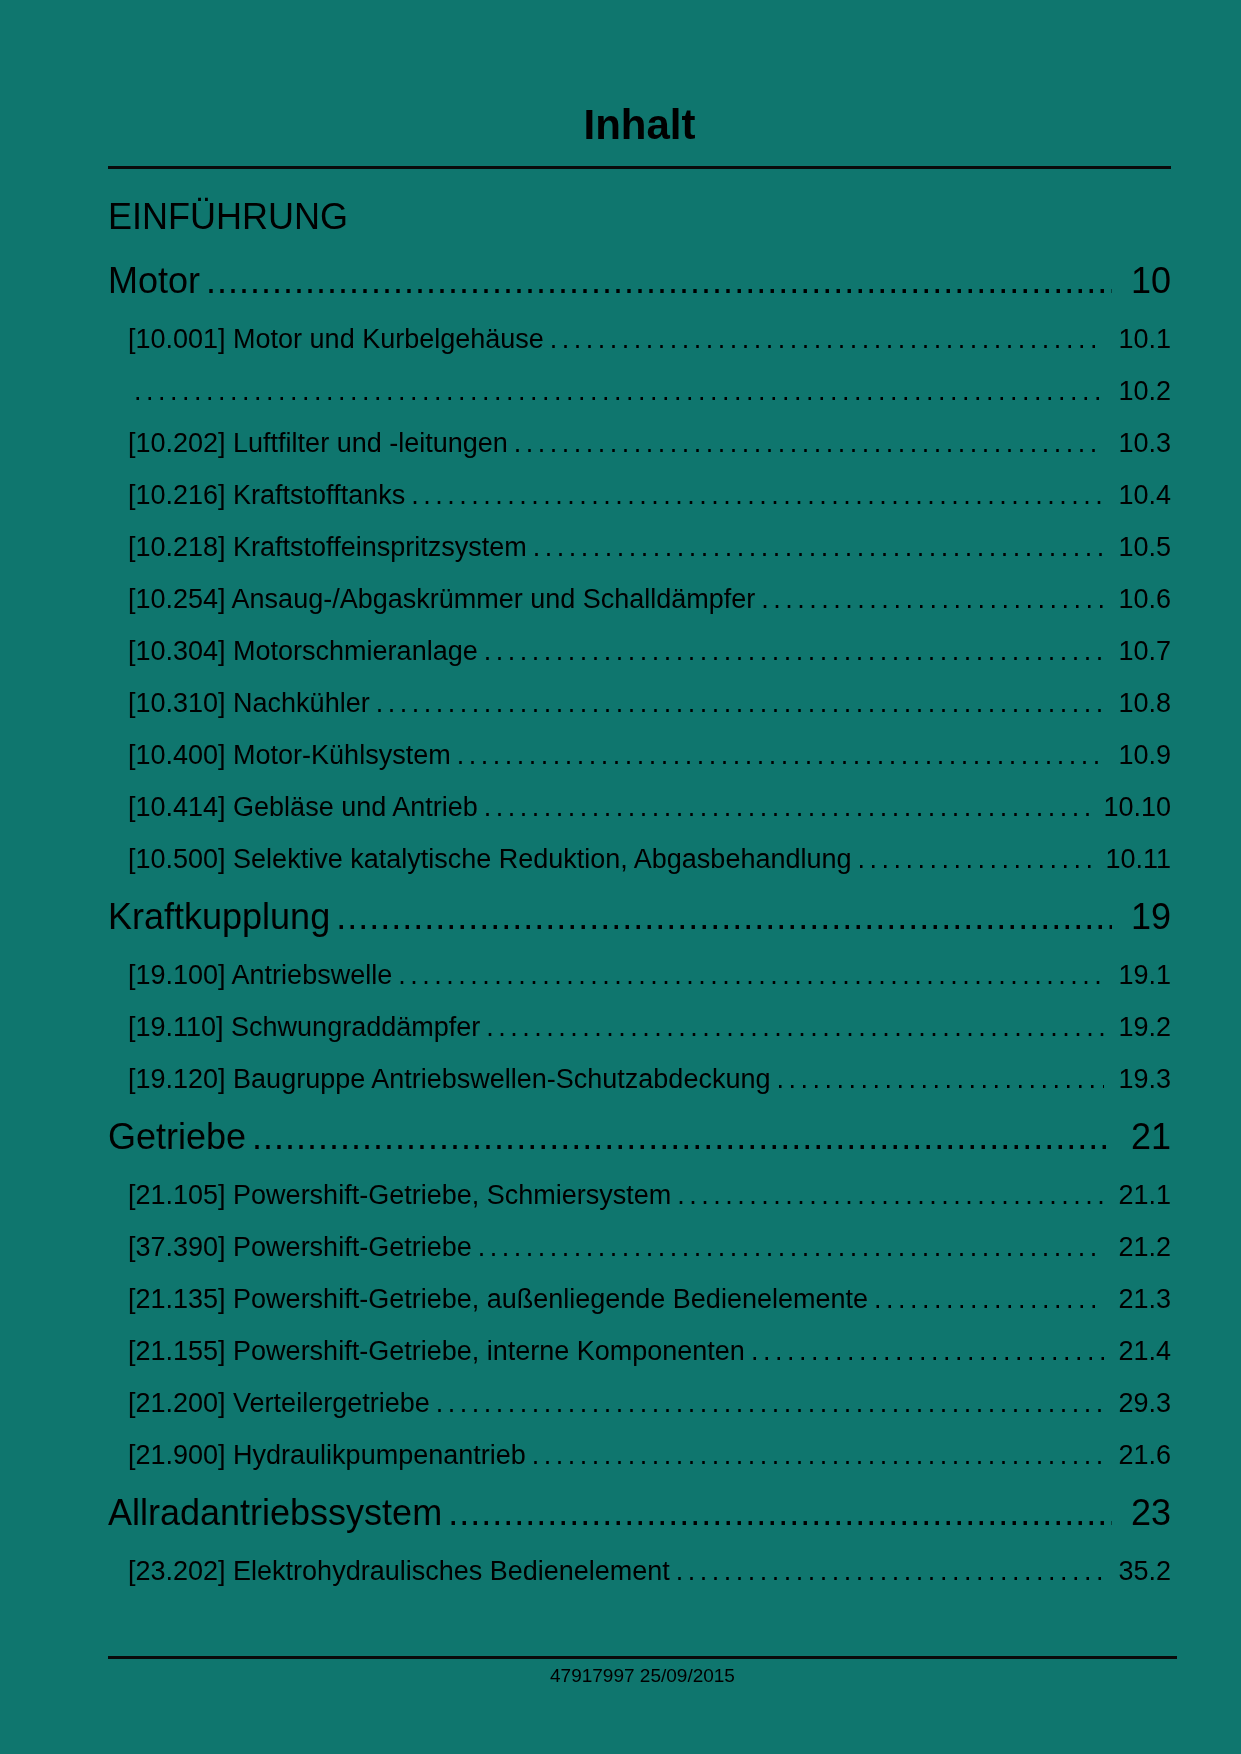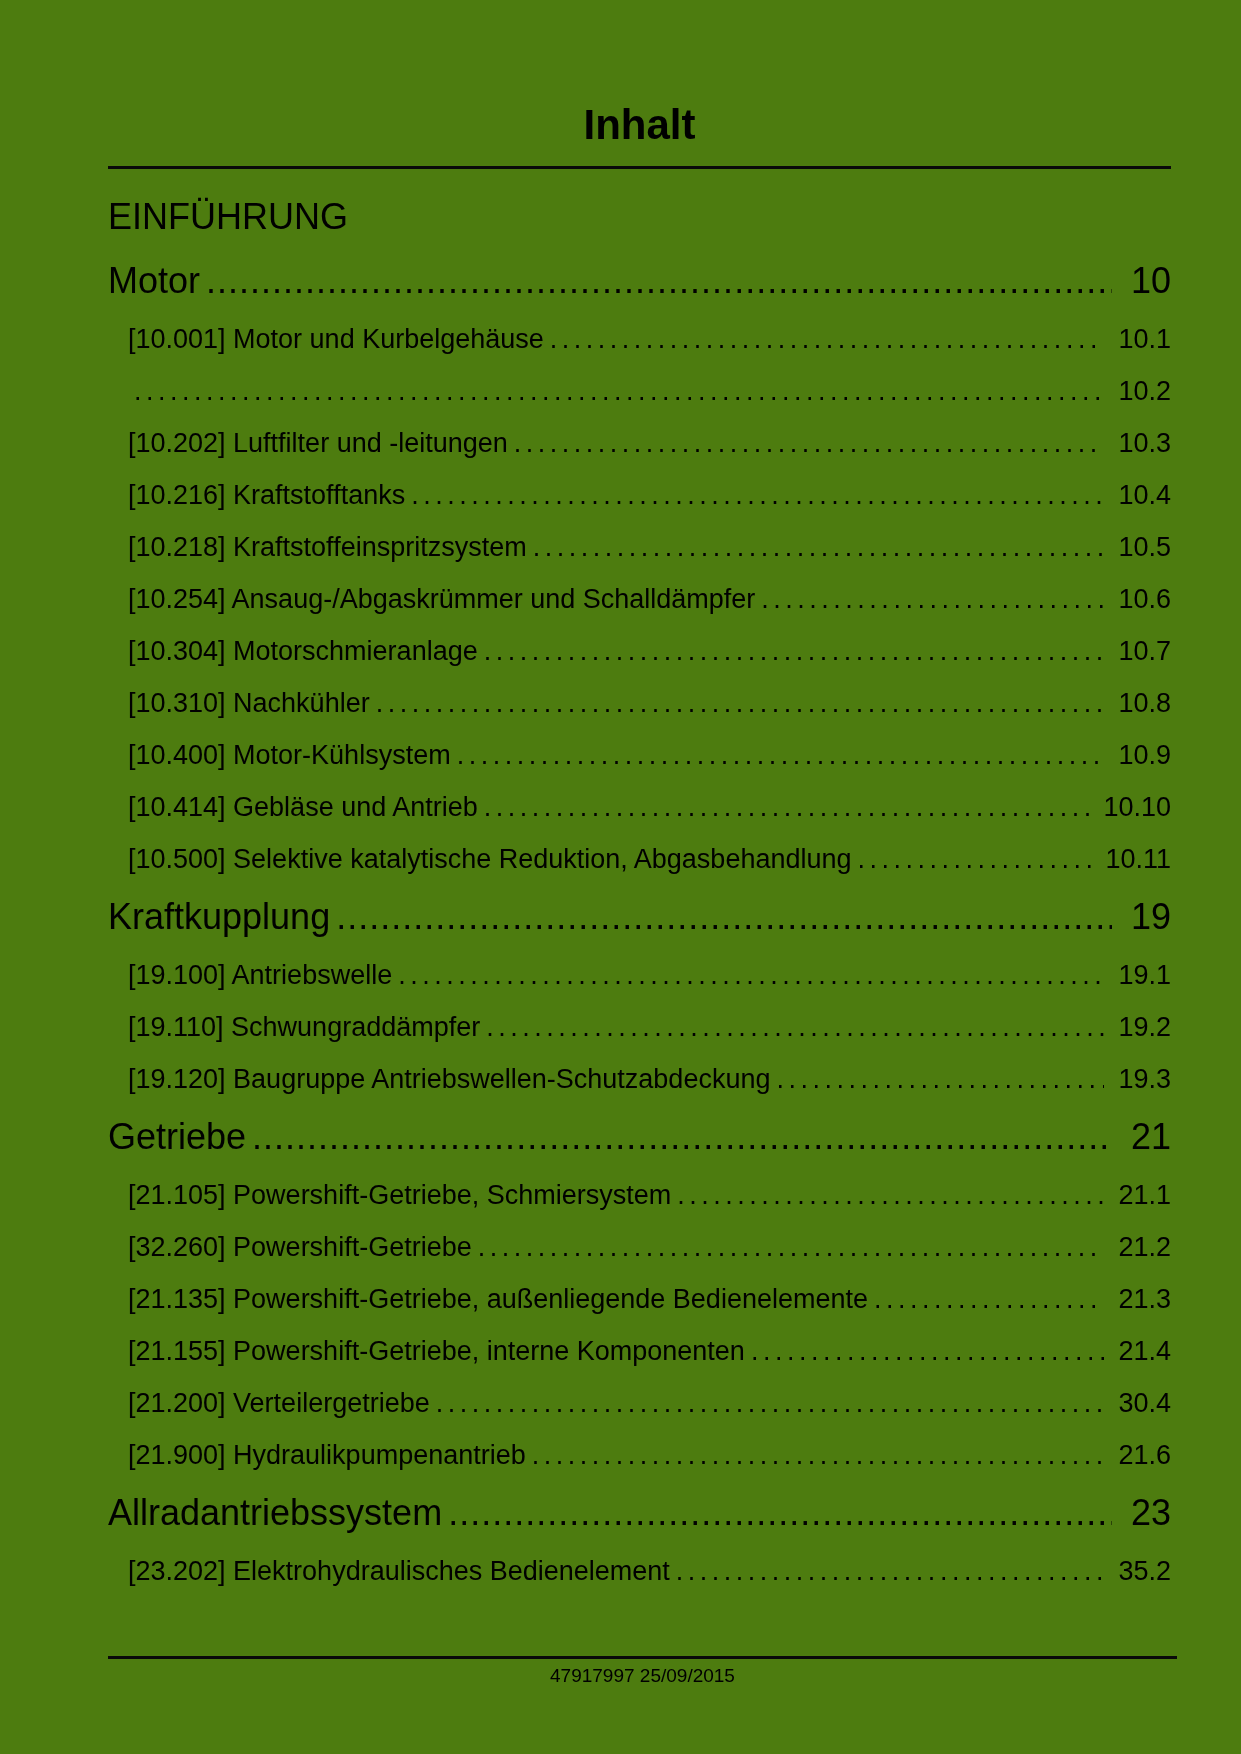--- a/index.html
+++ b/index.html
@@ -4,21 +4,21 @@
 <style>
   html, body {
     margin: 0;
     padding: 0;
     background: #ffffff;
   }
   .page {
     position: relative;
     width: 1241px;
     height: 1754px;
-    background: #4d7c0f;
+    background: #0f766e;
     color: #000000;
     font-family: "Liberation Sans", sans-serif;
     overflow: hidden;
   }
   .content {
     padding: 0 70px 0 108px;
   }
   .doc-title {
     margin-top: 104px;
     font-size: 42px;
@@ -194,38 +194,38 @@
         <span class="label">Getriebe</span>
         <span class="dots"></span>
         <span class="pagenum">21</span>
       </div>
       <div class="row entry">
         <span class="label">[21.105] Powershift-Getriebe, Schmiersystem</span>
         <span class="dots"></span>
         <span class="pagenum">21.1</span>
       </div>
       <div class="row entry">
-        <span class="label">[32.260] Powershift-Getriebe</span>
+        <span class="label">[37.390] Powershift-Getriebe</span>
         <span class="dots"></span>
         <span class="pagenum">21.2</span>
       </div>
       <div class="row entry">
         <span class="label">[21.135] Powershift-Getriebe, außenliegende Bedienelemente</span>
         <span class="dots"></span>
         <span class="pagenum">21.3</span>
       </div>
       <div class="row entry">
         <span class="label">[21.155] Powershift-Getriebe, interne Komponenten</span>
         <span class="dots"></span>
         <span class="pagenum">21.4</span>
       </div>
       <div class="row entry">
         <span class="label">[21.200] Verteilergetriebe</span>
         <span class="dots"></span>
-        <span class="pagenum">30.4</span>
+        <span class="pagenum">29.3</span>
       </div>
       <div class="row entry">
         <span class="label">[21.900] Hydraulikpumpenantrieb</span>
         <span class="dots"></span>
         <span class="pagenum">21.6</span>
       </div>
 
       <div class="row section">
         <span class="label">Allradantriebssystem</span>
         <span class="dots"></span>

